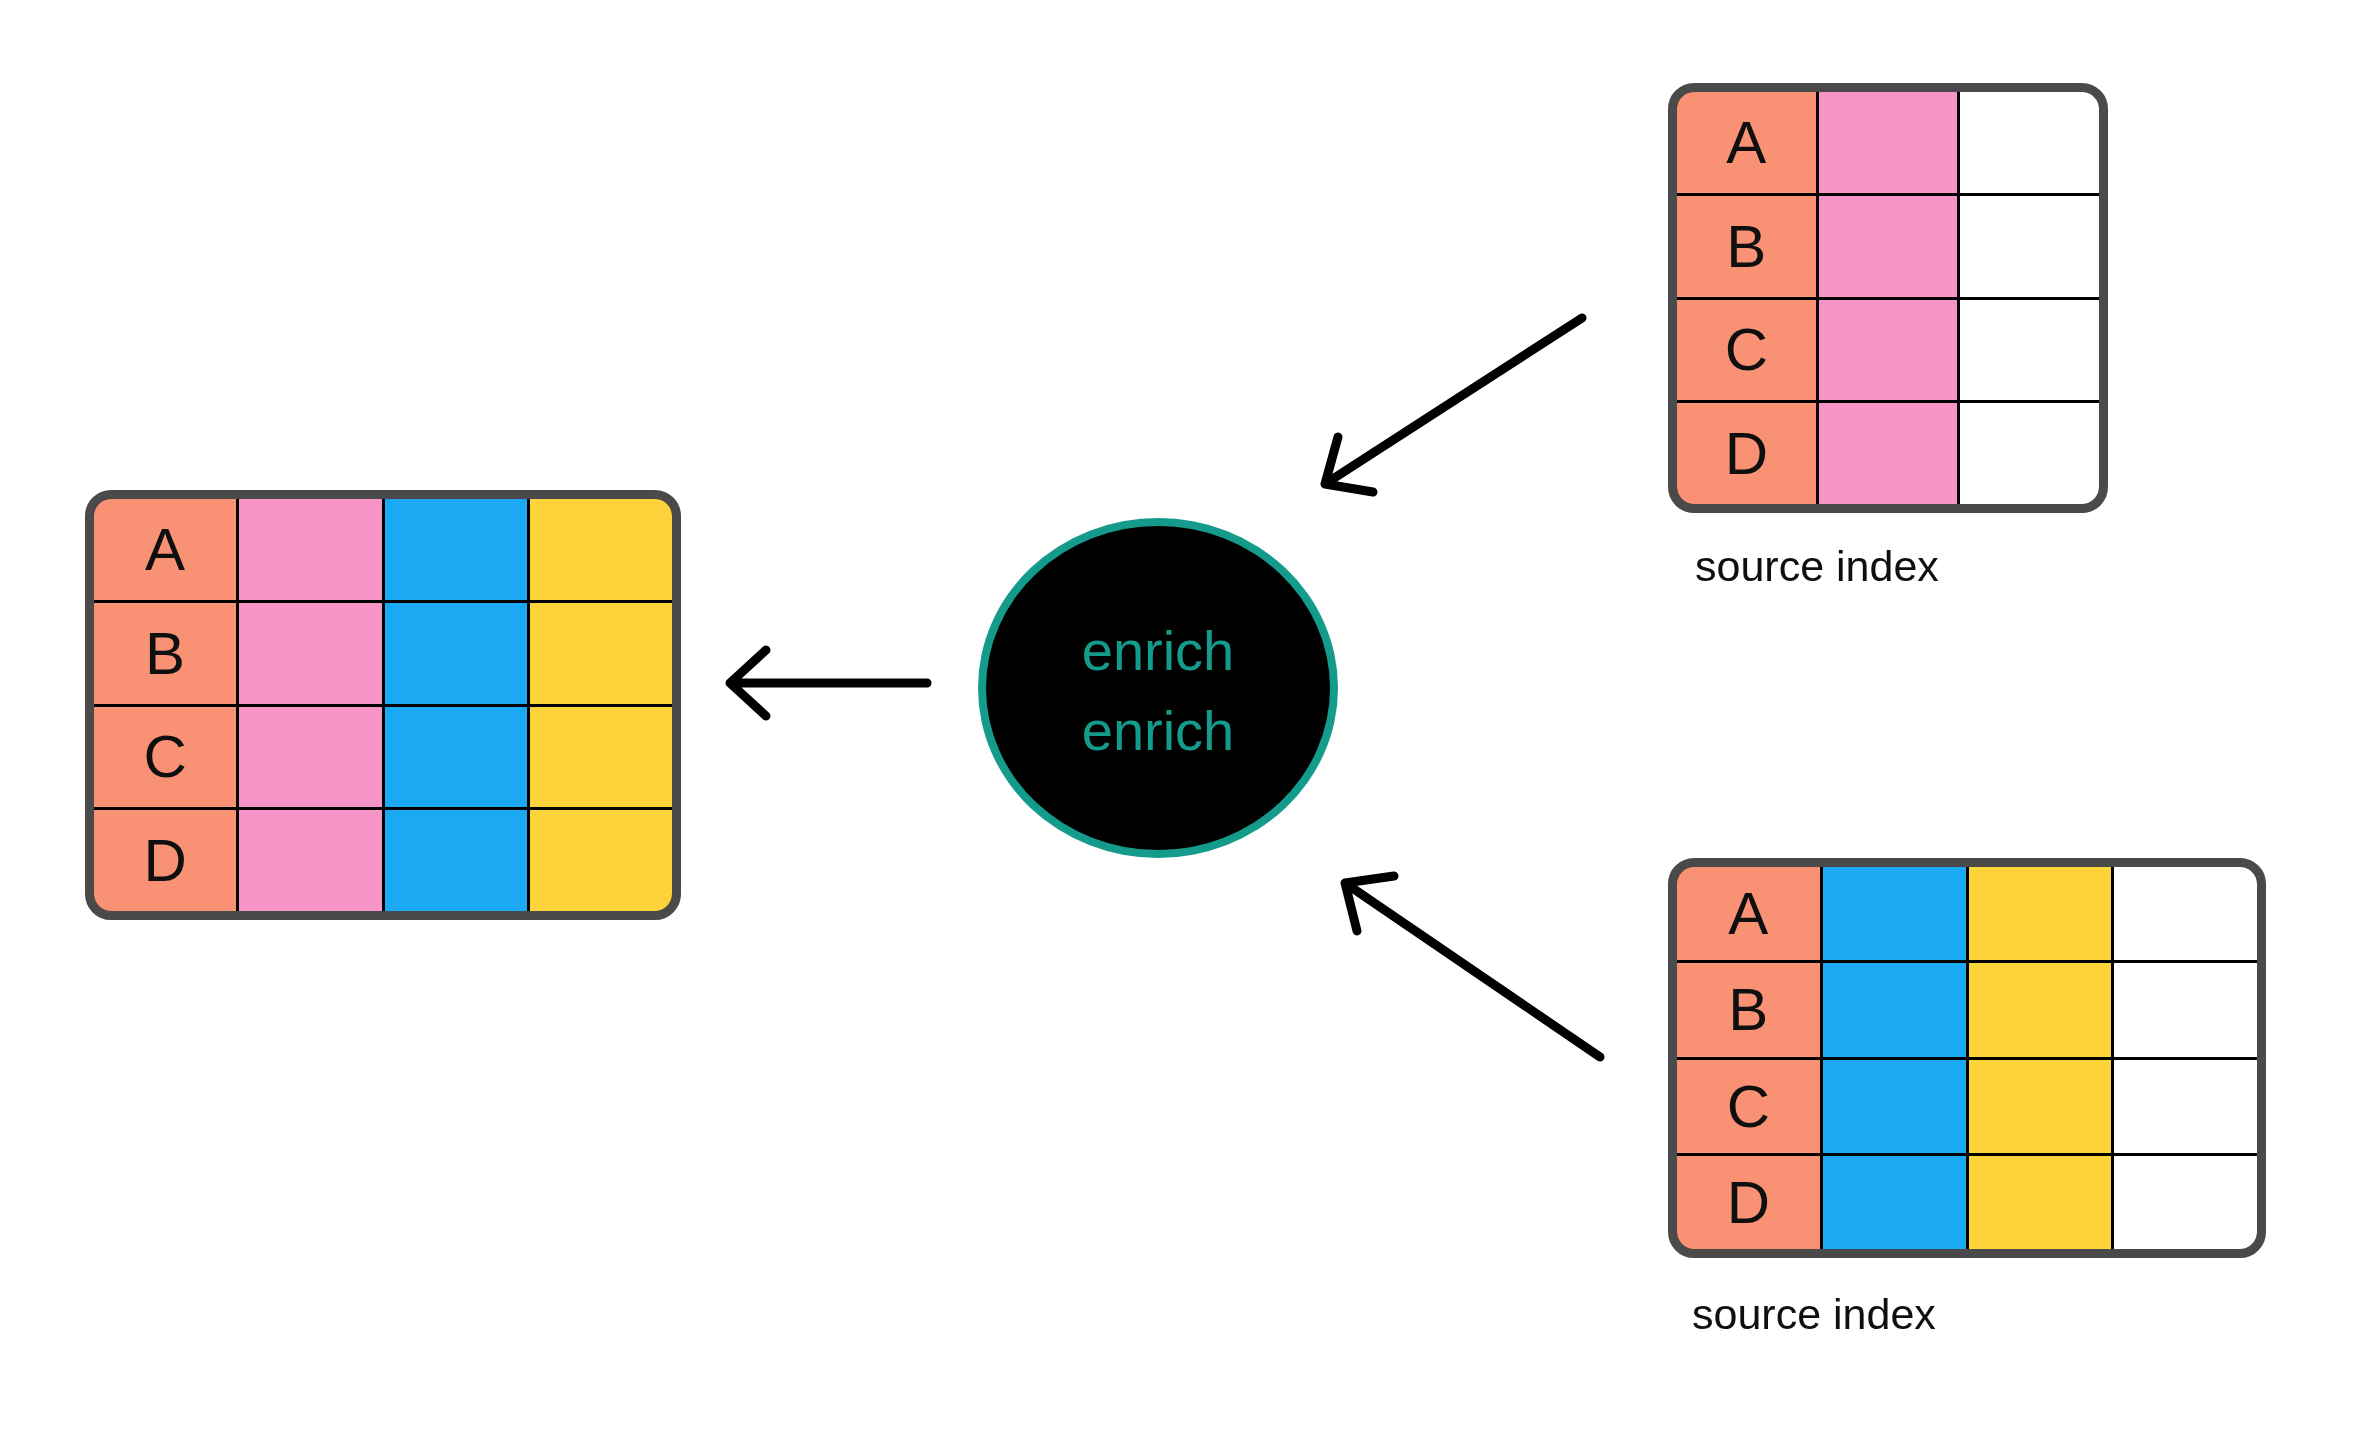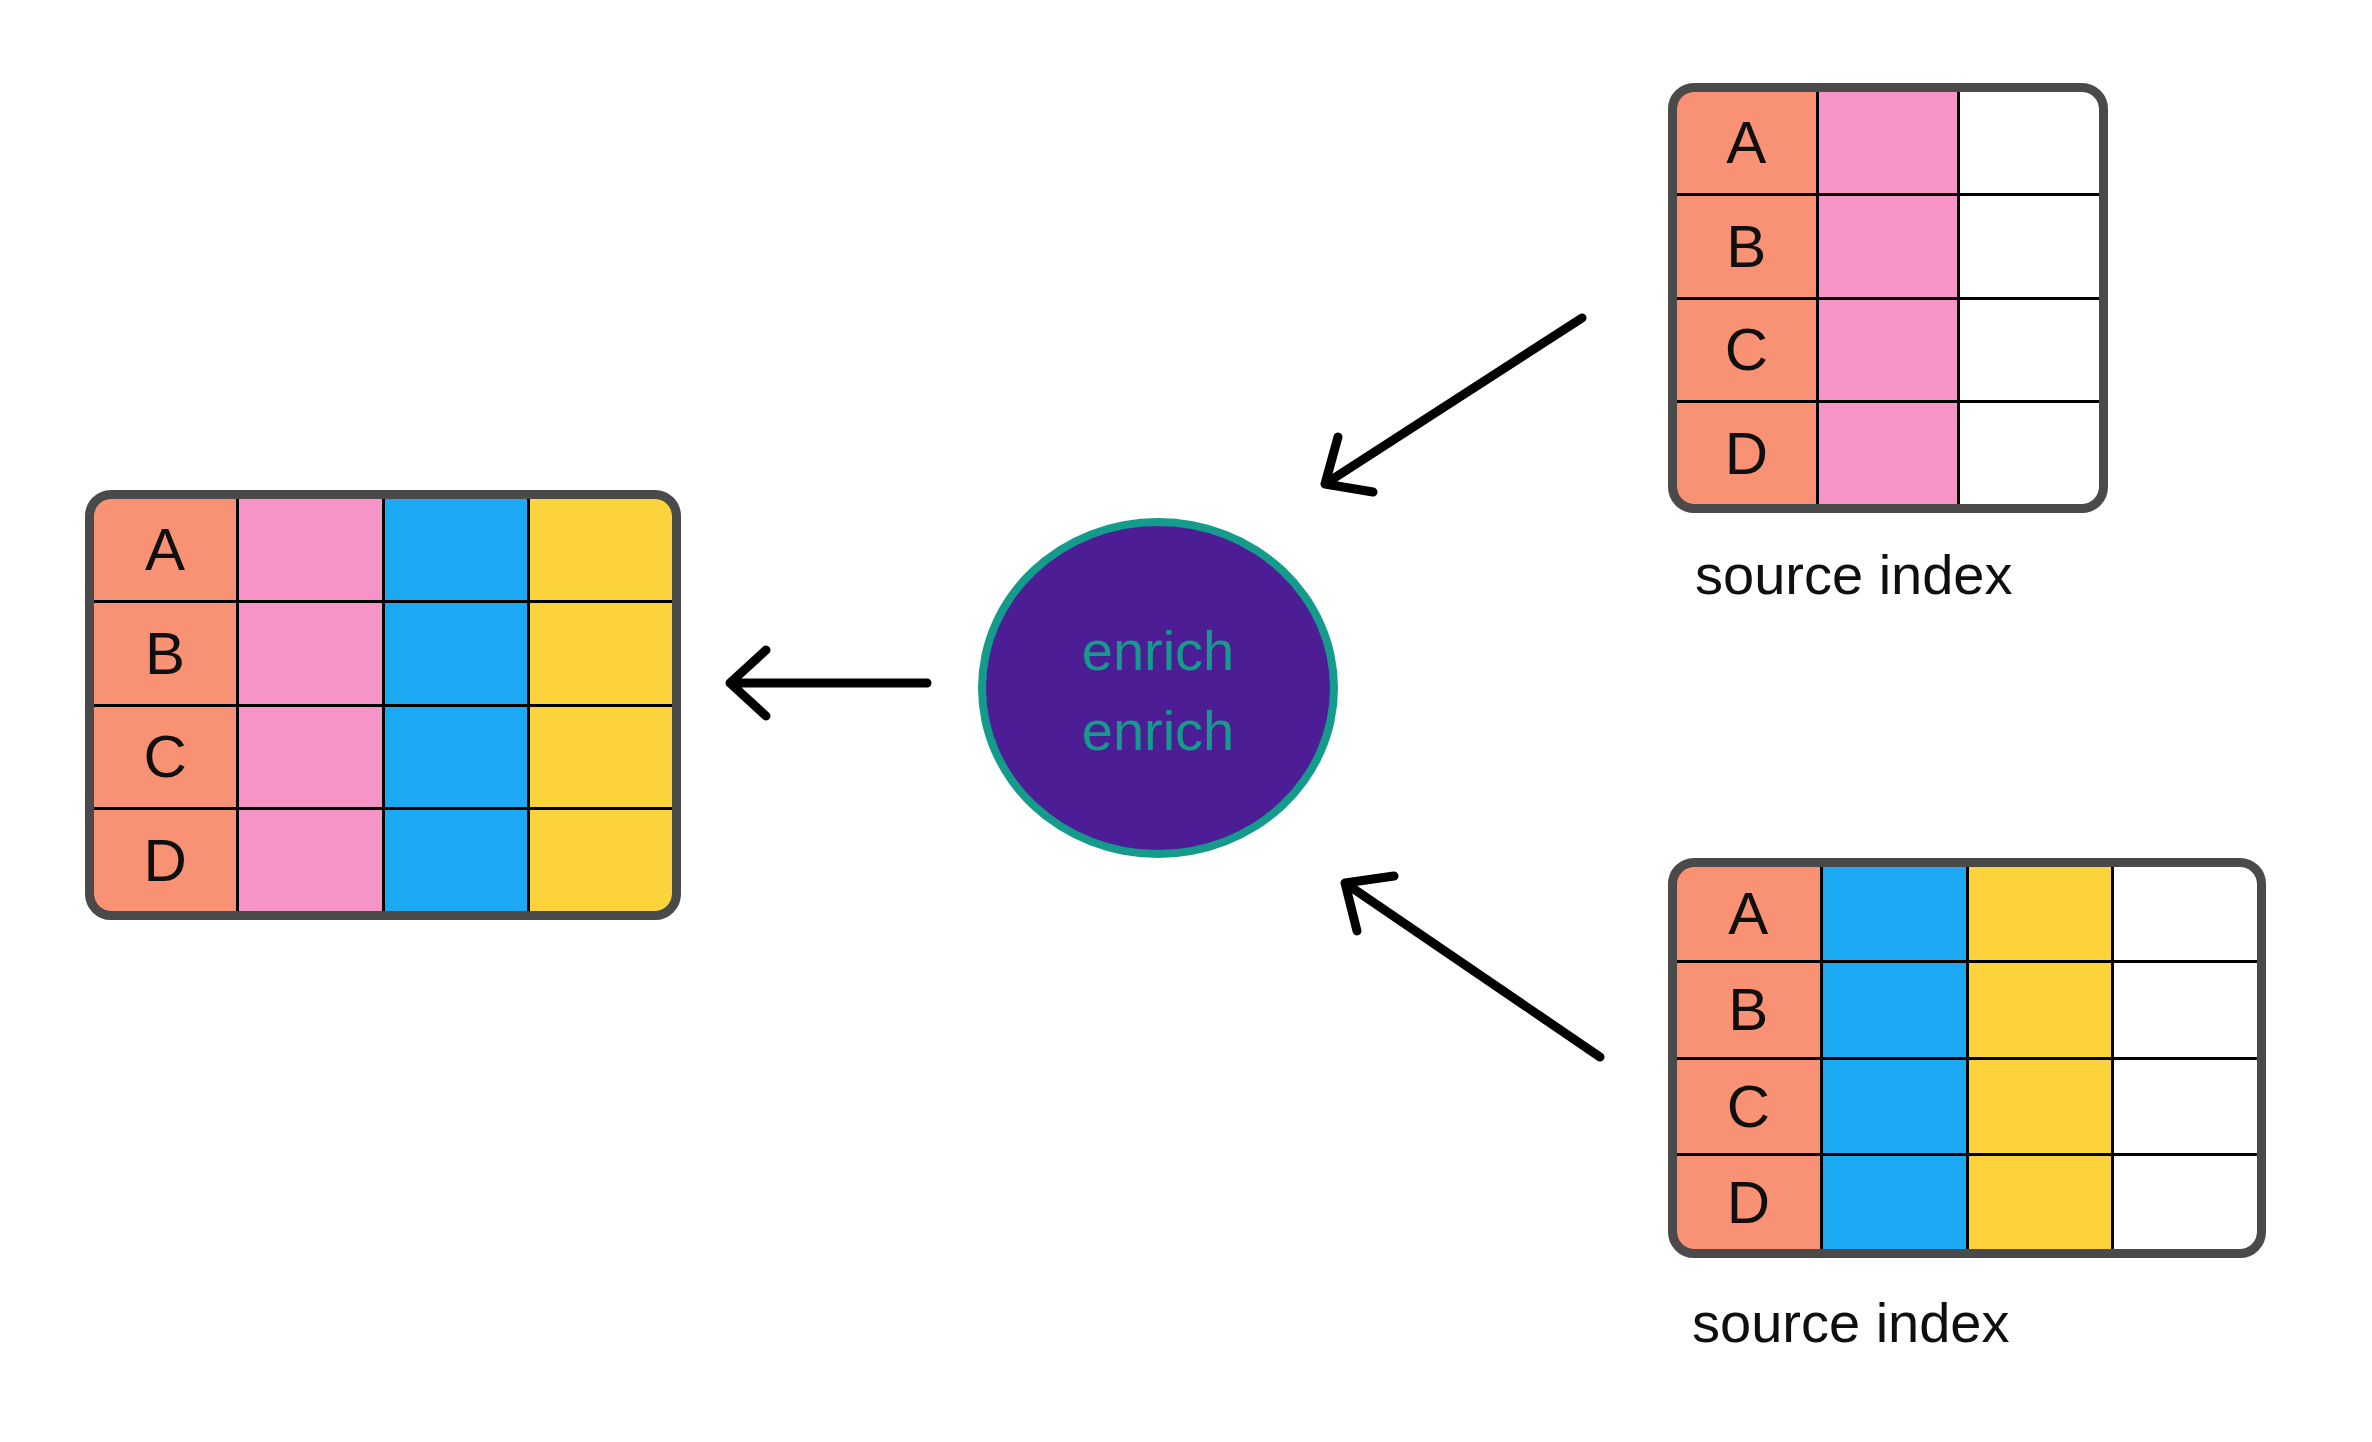--- a/index.html
+++ b/index.html
@@ -36,28 +36,28 @@
   }
   .cell {
     display: flex;
     align-items: center;
     justify-content: center;
     font-size: 60px;
     color: var(--label_text, #101010);
   }
   .tlabel {
     position: absolute;
-    font-size: 56px;
+    font-size: 43px;
     color: var(--label_text, #101010);
     white-space: nowrap;
   }
   .policy {
     position: absolute;
     box-sizing: border-box;
-    background: #4c1d95;
+    background: #000000;
     border: 8px solid var(--teal, #149b8c);
     border-radius: 50%;
     display: flex;
     align-items: center;
     justify-content: center;
   }
   .policy-text {
     text-align: center;
     font-size: 56px;
     line-height: 1.42;

